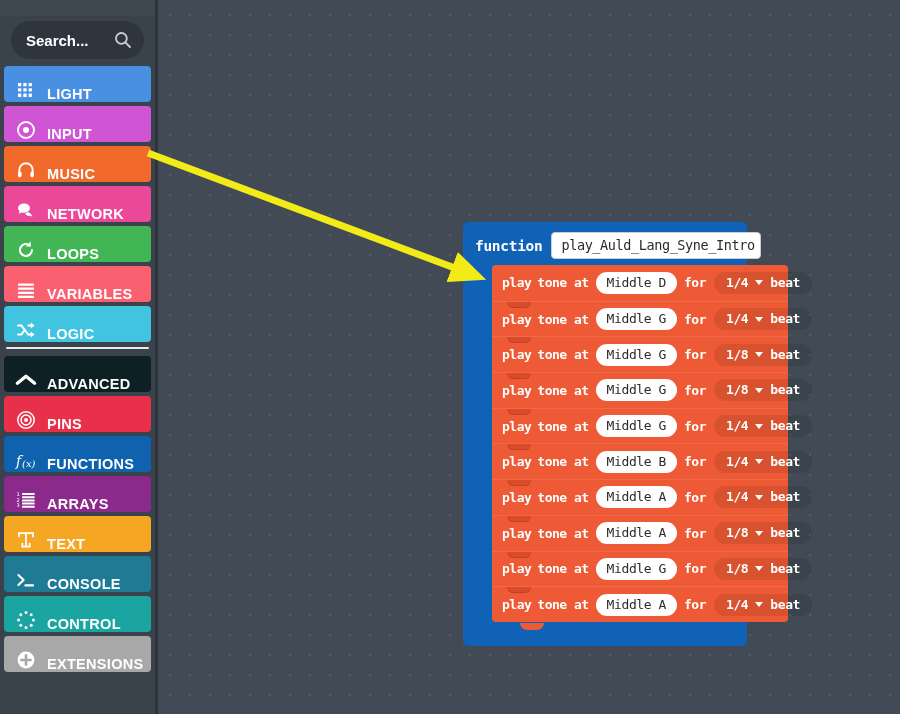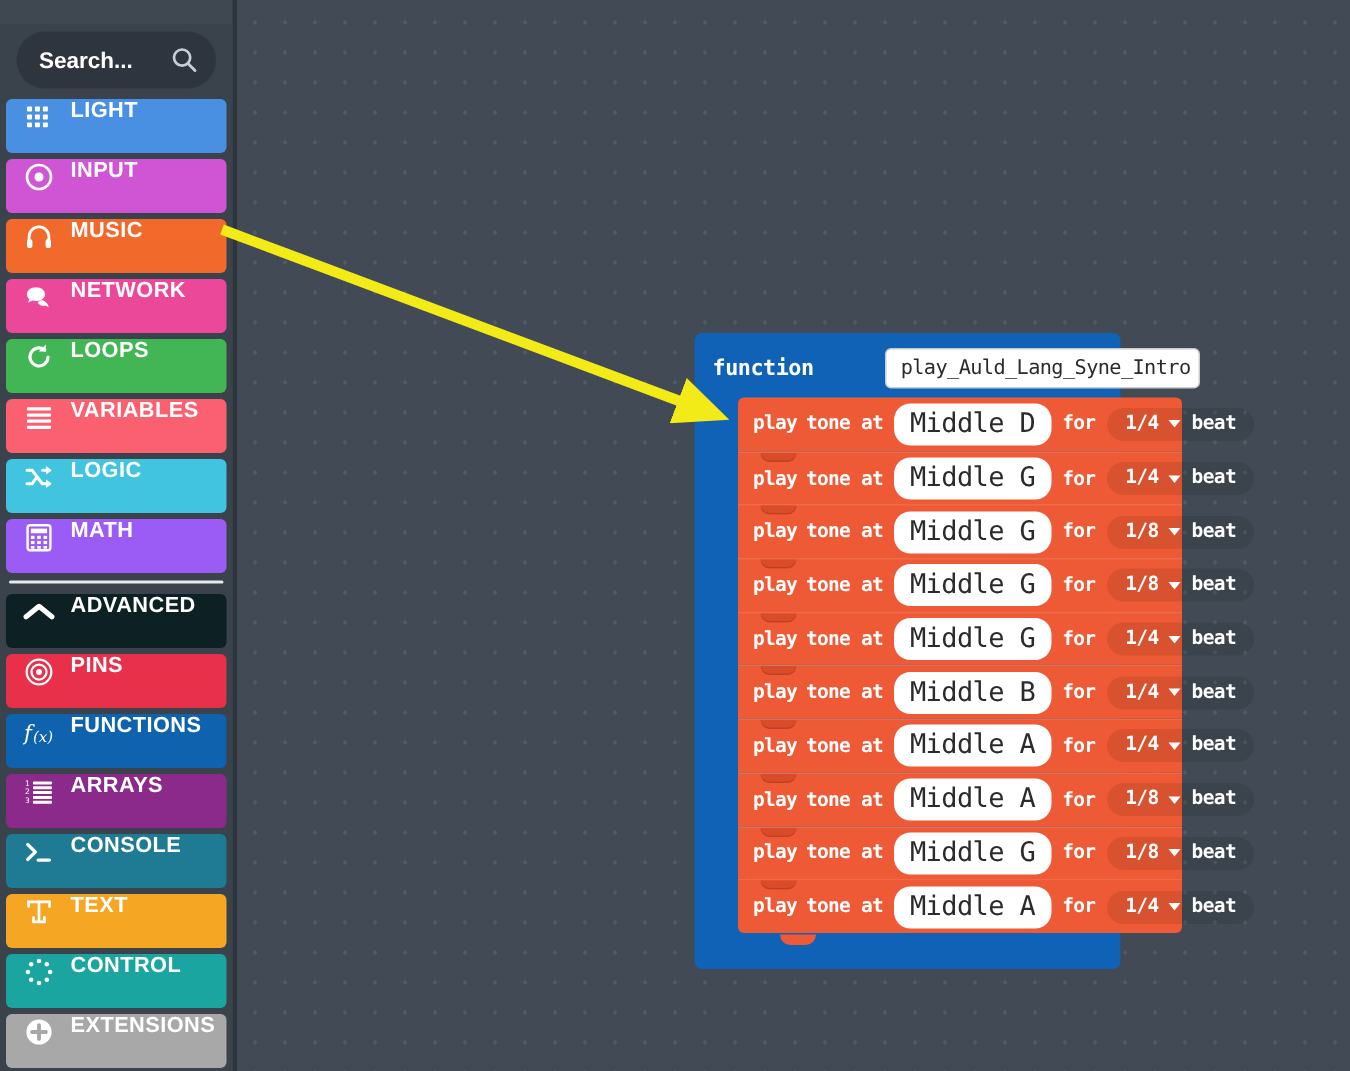--- a/index.html
+++ b/index.html
@@ -40,21 +40,21 @@
     font-size:15px;font-weight:bold;
     padding-left:15px;width:86px;
   }
   .search-input::placeholder{color:#ffffff;opacity:1;}
   .search-icon{width:18px;height:18px;flex:none;position:relative;}
   .search-icon svg{display:block;}
 
   .cat-list{position:absolute;left:4px;top:50px;width:147px;}
   .cat{
     position:relative;height:36px;margin-bottom:4px;border-radius:4px;
-    display:flex;align-items:flex-start;
+    display:flex;align-items:flex-end;
     box-sizing:border-box;padding-left:10px;
     cursor:pointer;
   }
   .cat .ic{
     width:24px;height:24px;flex:none;display:flex;align-items:center;justify-content:center;
     color:#fff;margin-right:9px;
   }
   .cat .lbl{
     color:#ffffff;font-size:14.5px;font-weight:bold;letter-spacing:0.3px;
     white-space:nowrap;
@@ -68,21 +68,21 @@
   .fn-block{
     position:absolute;left:463px;top:222px;width:284px;height:424px;
     background:#0f62b6;border-radius:5px;
   }
   
   .fn-notch{
     position:absolute;left:16px;top:0;width:26px;height:7px;
     background:#0f62b6;border-radius:0 0 7px 7px;
   }
   .fn-head{
-    position:absolute;left:12px;top:10px;display:flex;align-items:center;gap:39px;
+    position:absolute;left:12px;top:10px;display:flex;align-items:center;
   }
   .fn-kw{
     color:#ffffff;font-family:"DejaVu Sans Mono", monospace;
     font-size:14.5px;font-weight:bold;letter-spacing:-0.3px;
   }
   .fn-name{
     margin-left:9px;background:#ffffff;border-radius:4px;
     color:#2b2b2b;font-family:"DejaVu Sans Mono", monospace;
     font-size:13.5px;padding:4px 5px 5px 9px;letter-spacing:-0.4px;
     white-space:nowrap;border:1px solid #c9ccd1;
@@ -110,21 +110,21 @@
     position:absolute;left:28px;top:0px;width:24px;height:7px;
     background:#ee5a35;border-radius:0 0 7px 7px;
   }
 
   .tx{
     color:#ffffff;font-family:"DejaVu Sans Mono", monospace;
     font-size:13px;font-weight:bold;letter-spacing:-0.5px;white-space:nowrap;
   }
   .note-field{
     background:#ffffff;color:#2b2b2b;border-radius:11px;
-    font-family:"DejaVu Sans Mono", monospace;font-size:18px;
+    font-family:"DejaVu Sans Mono", monospace;font-size:13px;
     padding:3px 11px 4px 11px;margin:0 7px;letter-spacing:-0.4px;
     white-space:nowrap;
   }
   .beat-group{
     display:flex;align-items:center;
     background:rgba(0,0,0,0.085);
     border-radius:13px;padding:3px 12px 4px 12px;margin-left:8px;
   }
   .beat-val{
     color:#ffffff;font-family:"DejaVu Sans Mono", monospace;
@@ -240,40 +240,20 @@
             <path d="M2 5.5 H5.4 L12.2 14.5 H17" fill="none" stroke="#fff" stroke-width="2" stroke-linecap="round"></path>
             <path d="M2 14.5 H5.4 L8.3 10.6" fill="none" stroke="#fff" stroke-width="2" stroke-linecap="round"></path>
             <path d="M12.4 5.5 H17" fill="none" stroke="#fff" stroke-width="2" stroke-linecap="round"></path>
             <path d="M14.8 2.6 L18.4 5.5 L14.8 8.4 Z" fill="#fff"></path>
             <path d="M14.8 11.6 L18.4 14.5 L14.8 17.4 Z" fill="#fff"></path>
           </svg>
         </span>
         <span class="lbl">LOGIC</span>
       </div>
 
-      <div class="cat" style="background:#9b5cf6">
-        <span class="ic">
-          <svg width="18" height="19" viewBox="0 0 18 19">
-            <rect x="1.4" y="1.2" width="15.2" height="16.6" rx="1.6" fill="none" stroke="#fff" stroke-width="1.6"></rect>
-            <rect x="3.6" y="3.4" width="10.8" height="3.1" fill="#fff"></rect>
-            <g fill="#fff">
-              <rect x="3.6" y="8.2" width="2.4" height="2.1"></rect>
-                <rect x="7.8" y="8.2" width="2.4" height="2.1"></rect>
-                <rect x="12" y="8.2" width="2.4" height="2.1"></rect>
-              <rect x="3.6" y="11.6" width="2.4" height="2.1"></rect>
-                <rect x="7.8" y="11.6" width="2.4" height="2.1"></rect>
-                <rect x="12" y="11.6" width="2.4" height="2.1"></rect>
-              <rect x="3.6" y="15" width="2.4" height="1.8"></rect>
-                <rect x="7.8" y="15" width="2.4" height="1.8"></rect>
-                <rect x="12" y="15" width="2.4" height="1.8"></rect>
-            </g>
-          </svg>
-        </span>
-        <span class="lbl">MATH</span>
-      </div>
 
       <div class="divider"></div>
 
       <div class="cat advanced">
         <span class="ic">
           <svg width="22" height="14" viewBox="0 0 22 14">
             <path d="M2.4 10.2 L11 3.2 L19.6 10.2" fill="none" stroke="#fff" stroke-width="3.4" stroke-linecap="round" stroke-linejoin="round"></path>
           </svg>
         </span>
         <span class="lbl">ADVANCED</span>
@@ -313,41 +293,41 @@
               <rect x="6" y="5.2" width="12.6" height="2" rx="0.5"></rect>
               <rect x="6" y="8.4" width="12.6" height="2" rx="0.5"></rect>
               <rect x="6" y="11.6" width="12.6" height="2" rx="0.5"></rect>
               <rect x="6" y="14.8" width="12.6" height="2" rx="0.5"></rect>
             </g>
           </svg>
         </span>
         <span class="lbl">ARRAYS</span>
       </div>
 
-      <div class="cat" style="background:#1f7a94">
-        <span class="ic">
-          <svg width="20" height="18" viewBox="0 0 20 18">
-            <path d="M2.4 4 L7.6 9 L2.4 14" fill="none" stroke="#fff" stroke-width="2.1" stroke-linecap="round" stroke-linejoin="round"></path>
-            <path d="M9.4 14.4 H17" stroke="#fff" stroke-width="2.1" stroke-linecap="round"></path>
-          </svg>
-        </span>
-        <span class="lbl">CONSOLE</span>
-      </div>
-
       <div class="cat" style="background:#f5a623">
         <span class="ic">
           <svg width="20" height="20" viewBox="0 0 20 20">
             <path d="M3 3.2 H17" stroke="#fff" stroke-width="1.8" stroke-linecap="round"></path>
             <path d="M3 3.2 V6.4 M17 3.2 V6.4" stroke="#fff" stroke-width="1.8" stroke-linecap="round"></path>
             <path d="M10 3.4 V16.4" stroke="#fff" stroke-width="1.8" stroke-linecap="round"></path>
             <path d="M6.4 16.6 H13.6" stroke="#fff" stroke-width="1.8" stroke-linecap="round"></path>
             <path d="M6.4 13.6 V16.6 M13.6 13.6 V16.6" stroke="#fff" stroke-width="1.8" stroke-linecap="round"></path>
           </svg>
         </span>
         <span class="lbl">TEXT</span>
+      </div>
+
+      <div class="cat" style="background:#1f7a94">
+        <span class="ic">
+          <svg width="20" height="18" viewBox="0 0 20 18">
+            <path d="M2.4 4 L7.6 9 L2.4 14" fill="none" stroke="#fff" stroke-width="2.1" stroke-linecap="round" stroke-linejoin="round"></path>
+            <path d="M9.4 14.4 H17" stroke="#fff" stroke-width="2.1" stroke-linecap="round"></path>
+          </svg>
+        </span>
+        <span class="lbl">CONSOLE</span>
       </div>
 
       <div class="cat" style="background:#1aa5a0">
         <span class="ic">
           <svg width="20" height="20" viewBox="0 0 20 20">
             <g fill="#fff">
               <circle cx="10" cy="2.6" r="1.5"></circle>
                 <circle cx="15.2" cy="4.8" r="1.5"></circle>
                 <circle cx="17.4" cy="10" r="1.5"></circle>
               <circle cx="15.2" cy="15.2" r="1.5"></circle>

